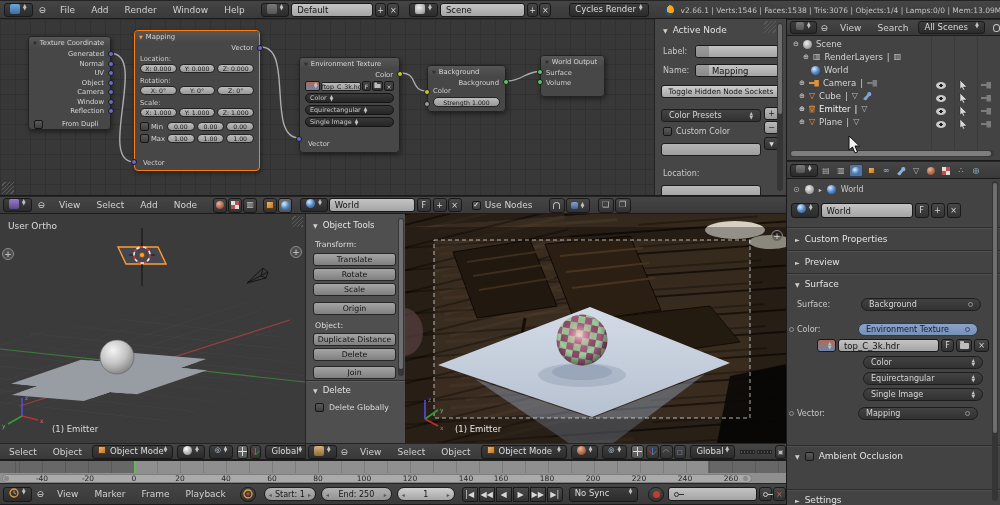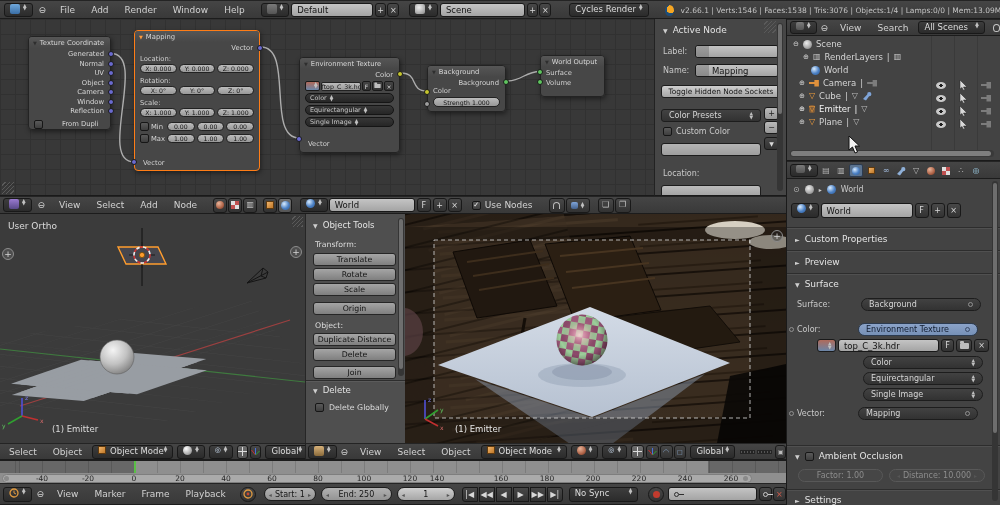--- a/index.html
+++ b/index.html
@@ -586,28 +586,20 @@
           <span class="o"></span>
         </span>
     </div>
 
     <div class="pdiv" style="top:284px"></div>
     <div class="phead" style="left:8px;top:290px">
         <span class="tri">▼</span>
         <span class="chk"></span>
         <span>Ambient Occlusion</span>
       </div>
-    <div class="prow" style="left:11px;top:308px;gap:6px">
-      <span class="pdis" style="width:85px">Factor: 1.00</span>
-      <span class="pdis" style="width:96px">
-          <span class="ar" style="margin-right:3px">◂</span>
-          <span>Distance: 10.000</span>
-          <span class="ar" style="margin-left:3px">▸</span>
-        </span>
-    </div>
     <div class="pdiv" style="top:328px"></div>
     <div class="phead" style="left:8px;top:334px">
         <span class="tri">►</span>
         <span>Settings</span>
       </div>
     <div class="scrollv" style="left:205px;top:20px;height:320px">
         <div class="thumbv" style="left:1px;top:2px;width:4px;height:250px"></div>
       </div>
   </div>
 
@@ -913,21 +905,21 @@
     <div style="position:absolute;top:13px;left:0;width:100%;font-size:7.5px;color:#262626">
       <span class="abs" style="left:42px;transform:translateX(-50%)">-40</span>
       <span class="abs" style="left:88px;transform:translateX(-50%)">-20</span>
       <span class="abs" style="left:134px;transform:translateX(-50%)">0</span>
       <span class="abs" style="left:180px;transform:translateX(-50%)">20</span>
       <span class="abs" style="left:226px;transform:translateX(-50%)">40</span>
       <span class="abs" style="left:272px;transform:translateX(-50%)">60</span>
       <span class="abs" style="left:318px;transform:translateX(-50%)">80</span>
       <span class="abs" style="left:364px;transform:translateX(-50%)">100</span>
       <span class="abs" style="left:410px;transform:translateX(-50%)">120</span>
-      <span class="abs" style="left:437px;transform:translateX(-50%)">140</span>
+      <span class="abs" style="left:466px;transform:translateX(-50%)">140</span>
       <span class="abs" style="left:501px;transform:translateX(-50%)">160</span>
       <span class="abs" style="left:547px;transform:translateX(-50%)">180</span>
       <span class="abs" style="left:593px;transform:translateX(-50%)">200</span>
       <span class="abs" style="left:639px;transform:translateX(-50%)">220</span>
       <span class="abs" style="left:685px;transform:translateX(-50%)">240</span>
       <span class="abs" style="left:731px;transform:translateX(-50%)">260</span>
     </div>
   </div>
 
   <div class="abs areahdr row" style="left:0;top:483px;width:786px;height:22px">

